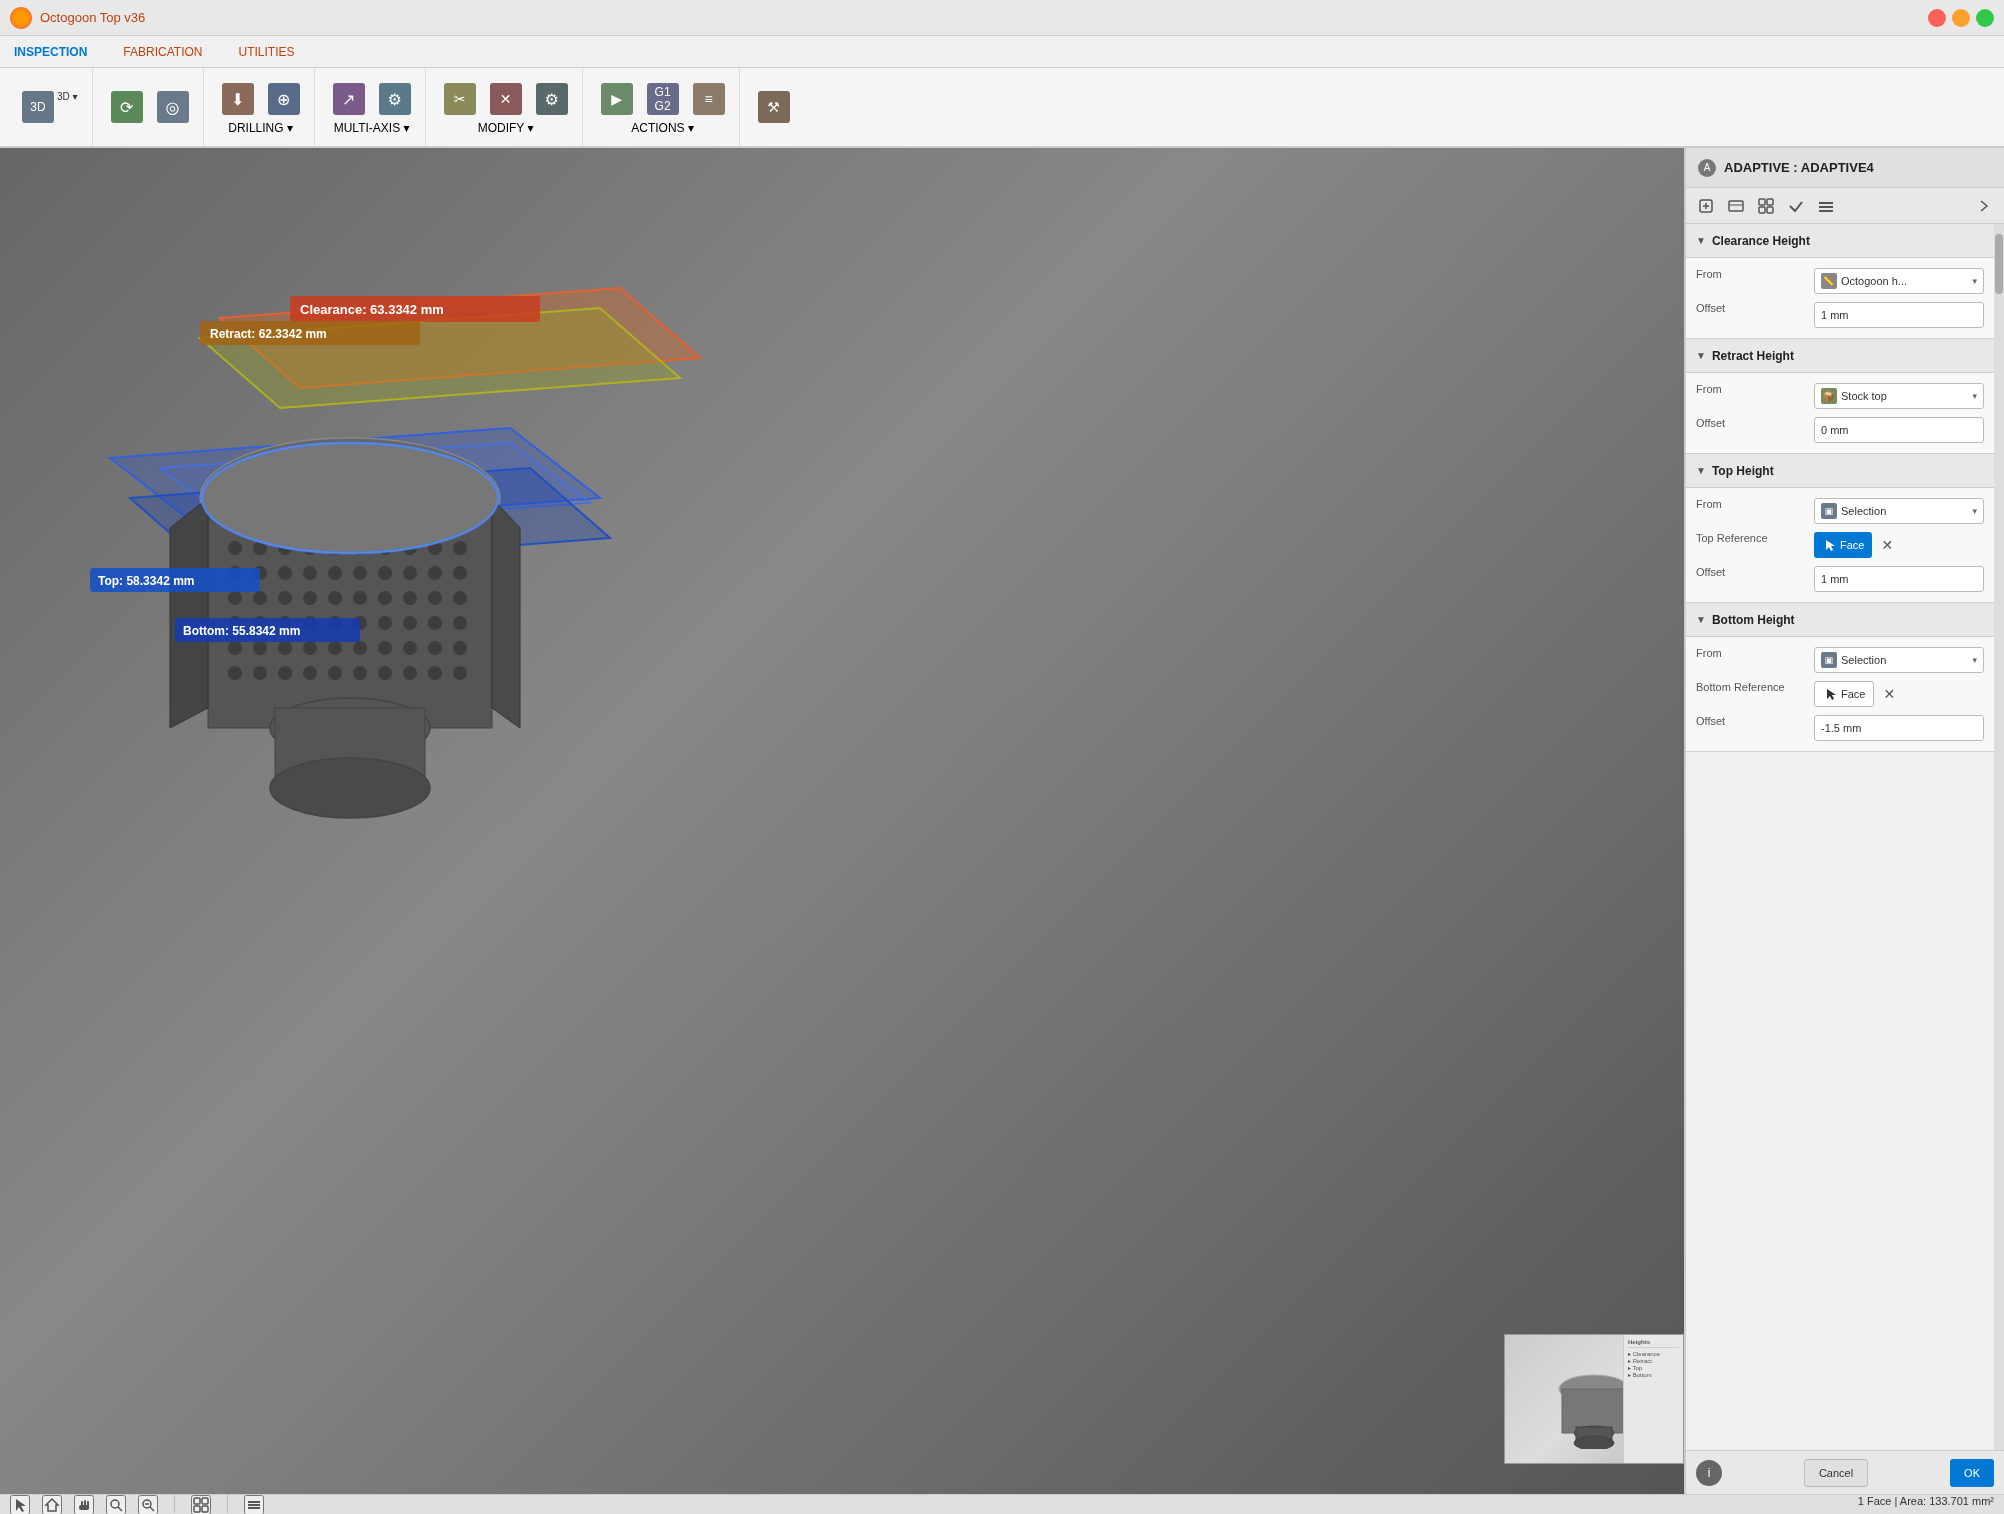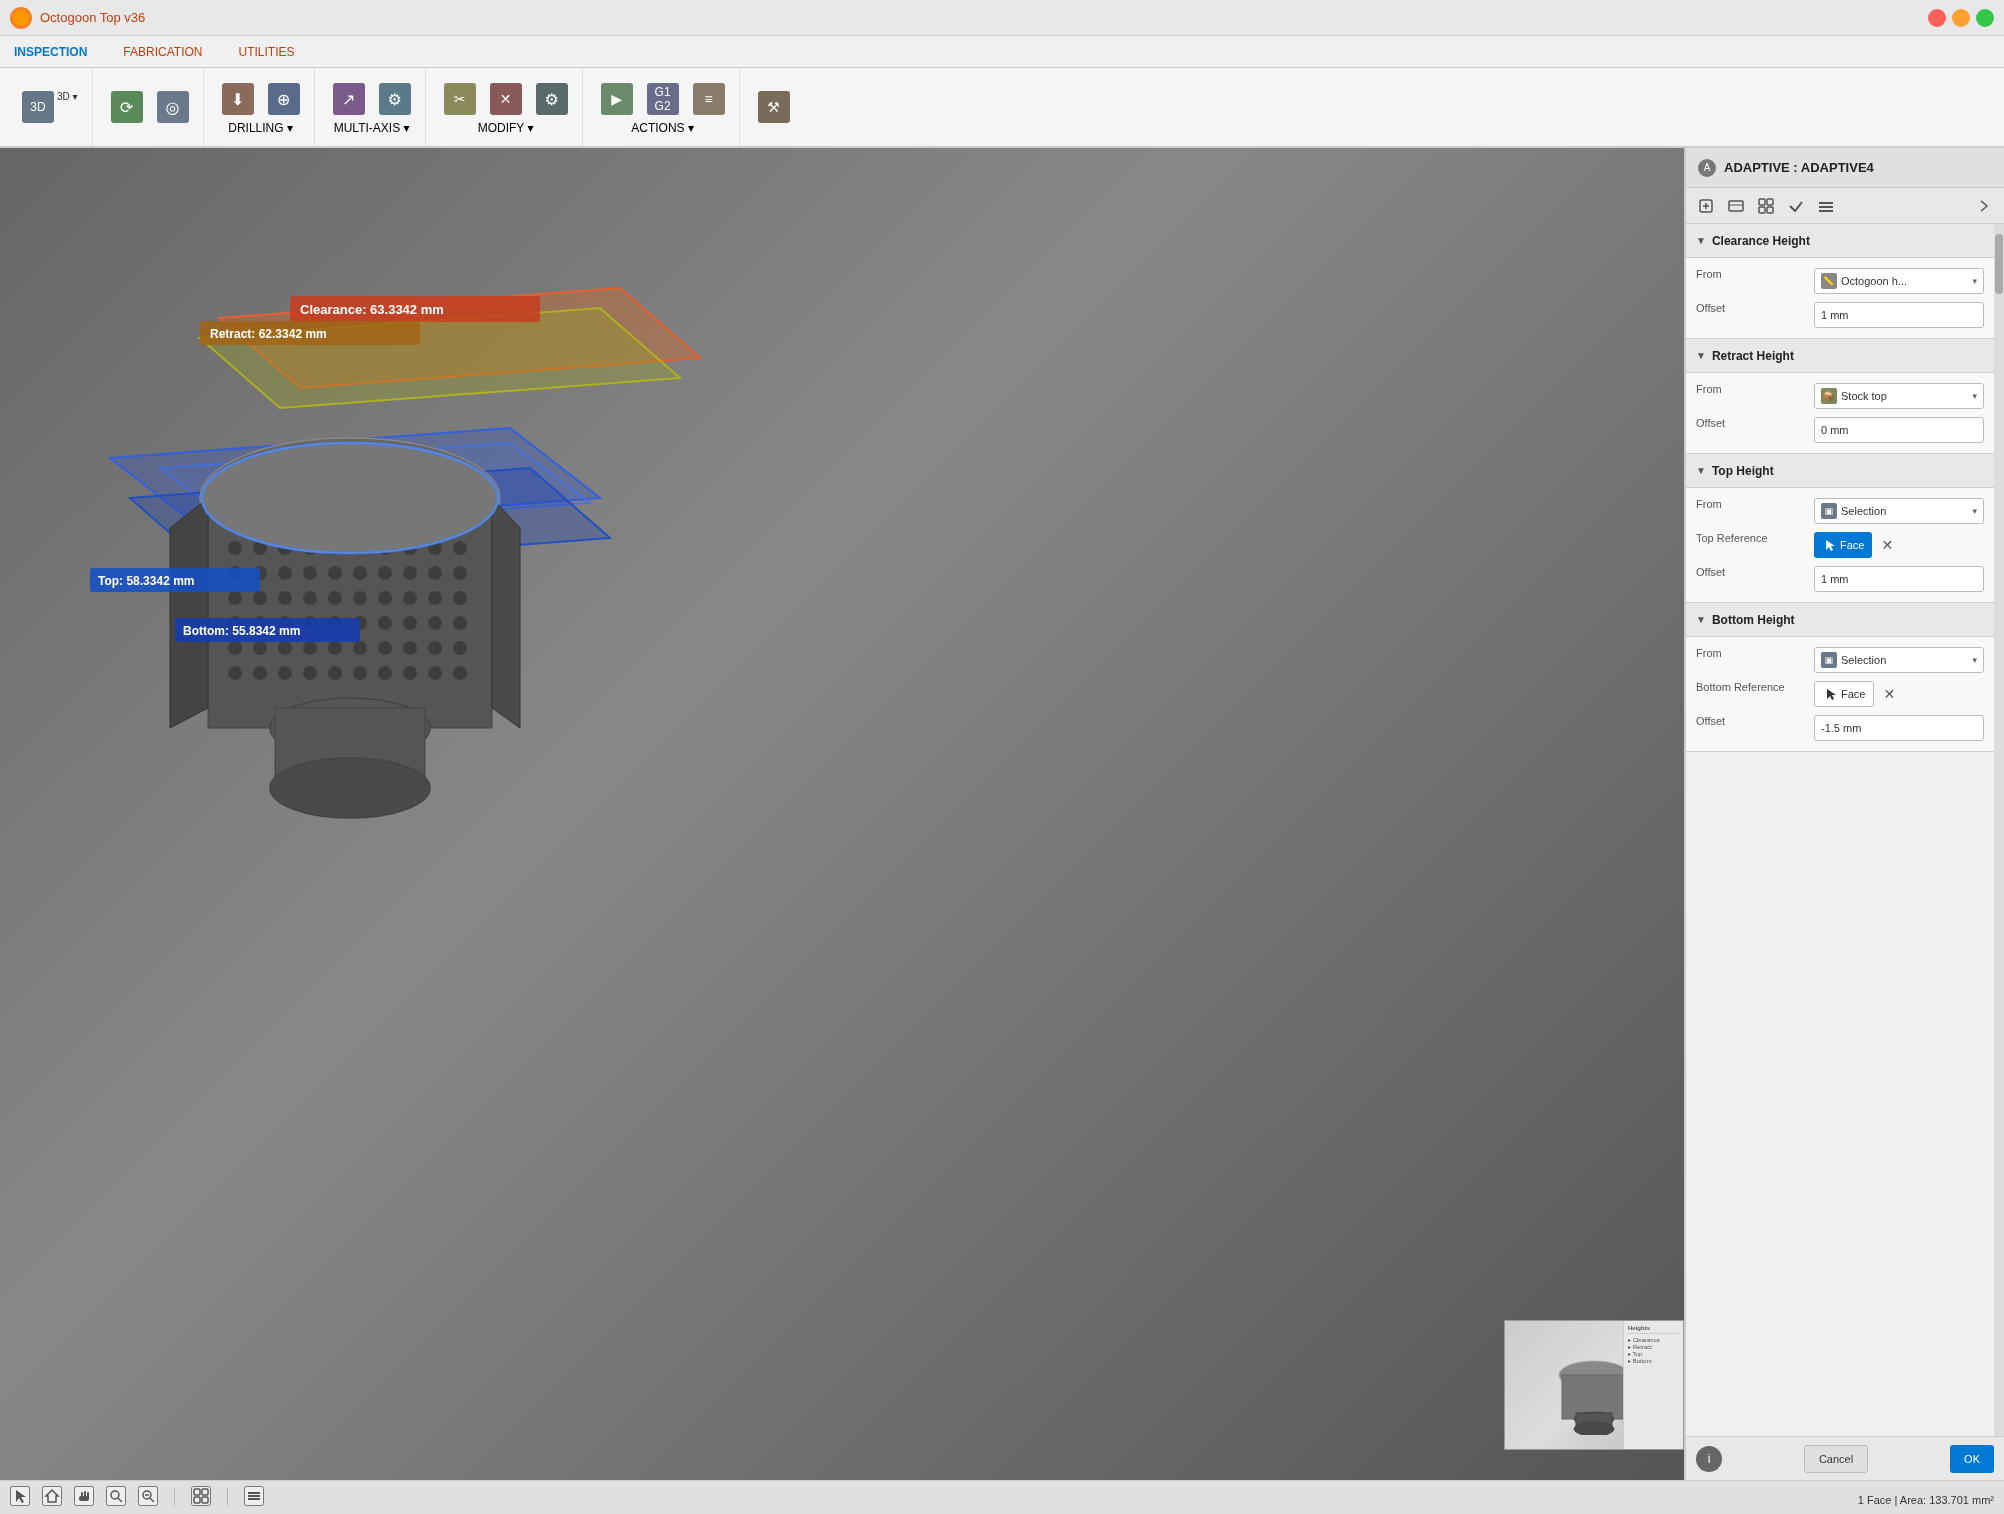--- a/index.html
+++ b/index.html
@@ -140,25 +140,25 @@
     .viewport-bg {
       width: 100%;
       height: 100%;
       background: linear-gradient(135deg, #666 0%, #888 40%, #555 100%);
       position: relative;
       text-decoration: underline;
     }
 
     
     .status-bar {
-      height: 34px;
+      height: 20px;
       background: #e0e0e0;
       display: flex;
-      align-items: flex-end;
-      padding: 8px 10px;
+      align-items: flex-start;
+      padding: 0 10px;
       border-top: 1px solid #ccc;
       flex-shrink: 0;
       gap: 12px;
     }
     .status-icon-btn {
       display: flex;
       align-items: center;
       gap: 4px;
       cursor: pointer;
       color: #444;

